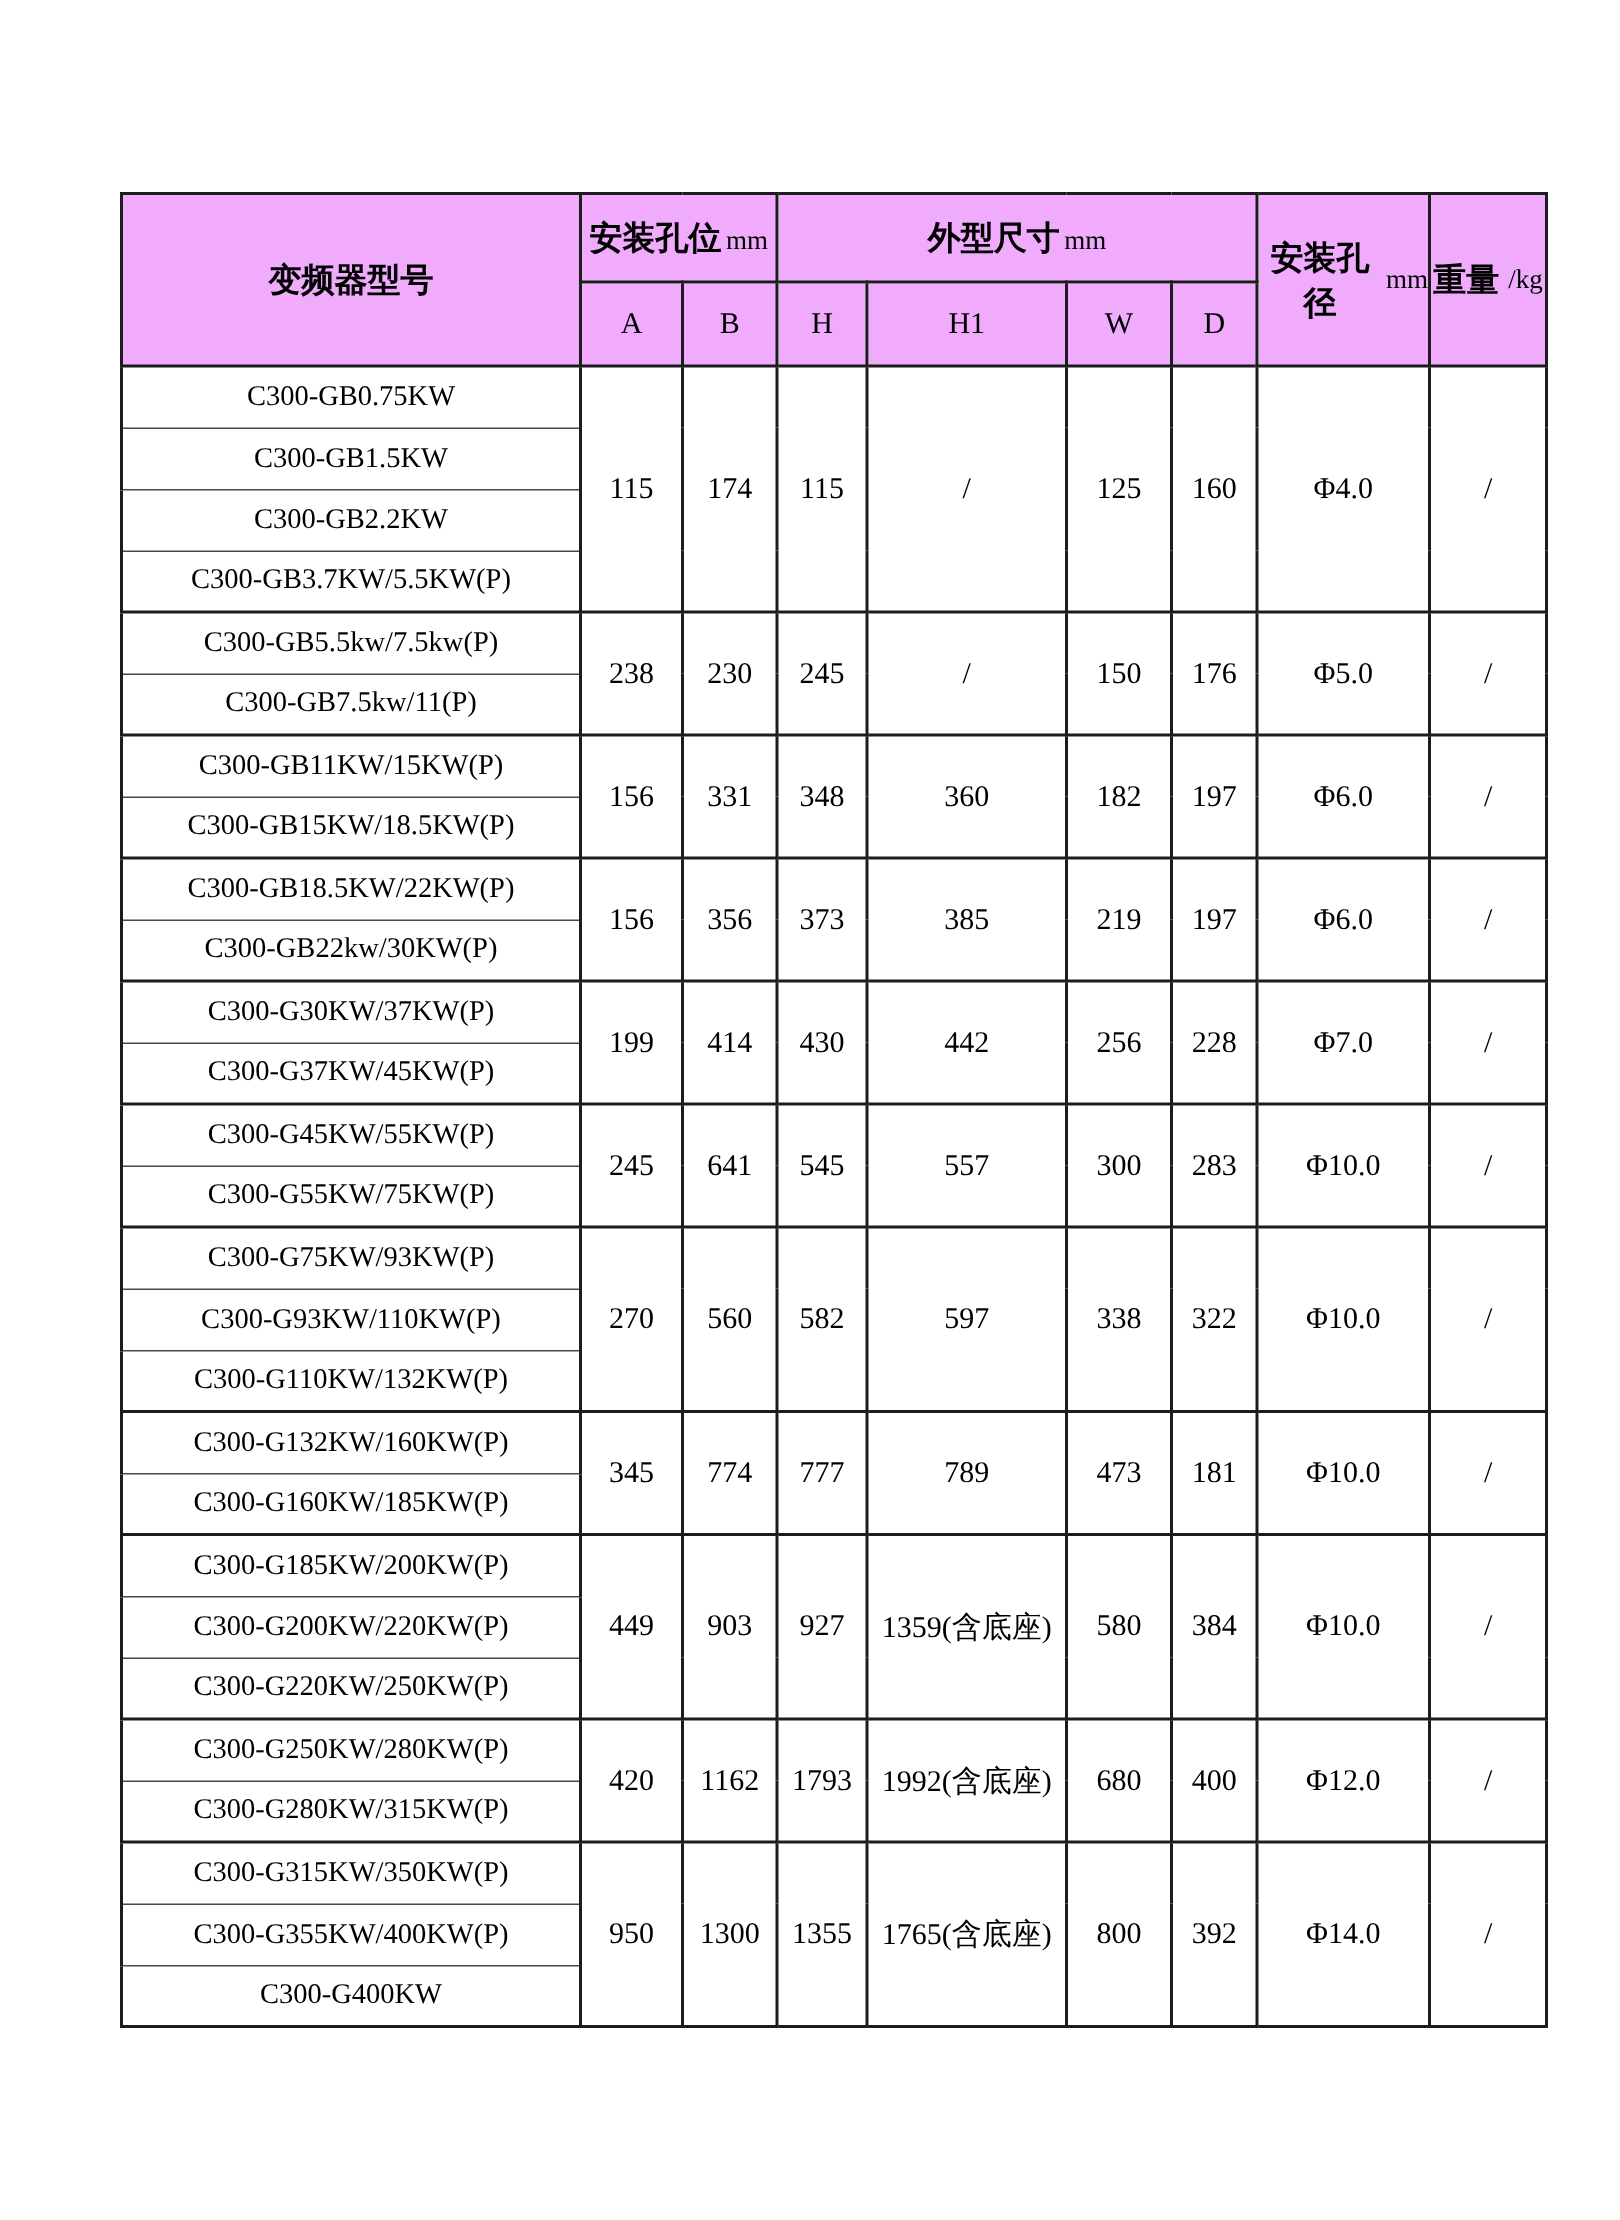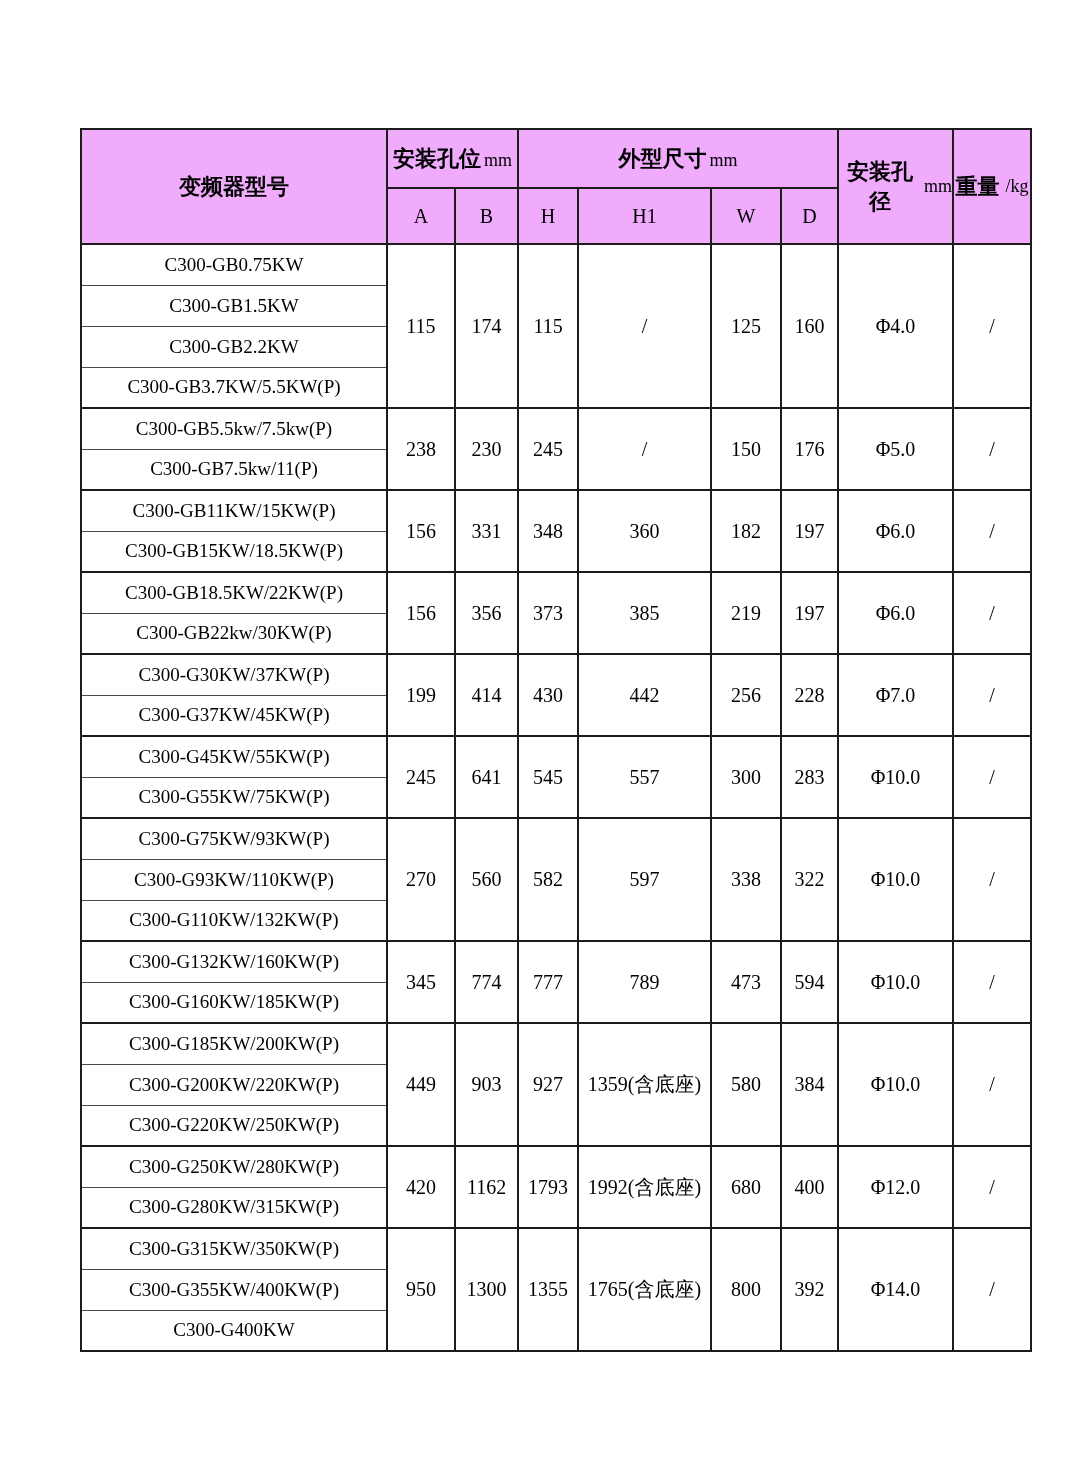--- a/index.html
+++ b/index.html
@@ -209,21 +209,21 @@
         <tr>
           <td class="model">C300-G110KW/132KW(P)</td>
         </tr>
         <tr class="group-start">
           <td class="model">C300-G132KW/160KW(P)</td>
           <td class="val" rowspan="2">345</td>
           <td class="val" rowspan="2">774</td>
           <td class="val" rowspan="2">777</td>
           <td class="val" rowspan="2">789</td>
           <td class="val" rowspan="2">473</td>
-          <td class="val" rowspan="2">594</td>
+          <td class="val" rowspan="2">181</td>
           <td class="val" rowspan="2">Φ10.0</td>
           <td class="val" rowspan="2">/</td>
         </tr>
         <tr>
           <td class="model">C300-G160KW/185KW(P)</td>
         </tr>
         <tr class="group-start">
           <td class="model">C300-G185KW/200KW(P)</td>
           <td class="val" rowspan="3">449</td>
           <td class="val" rowspan="3">903</td>

